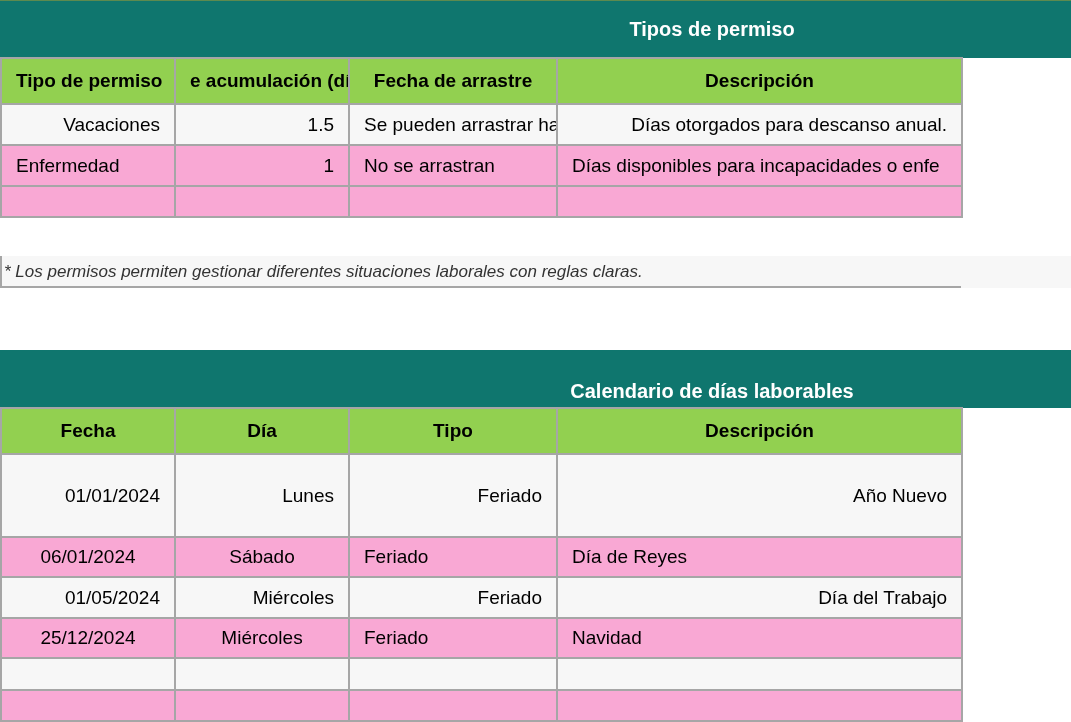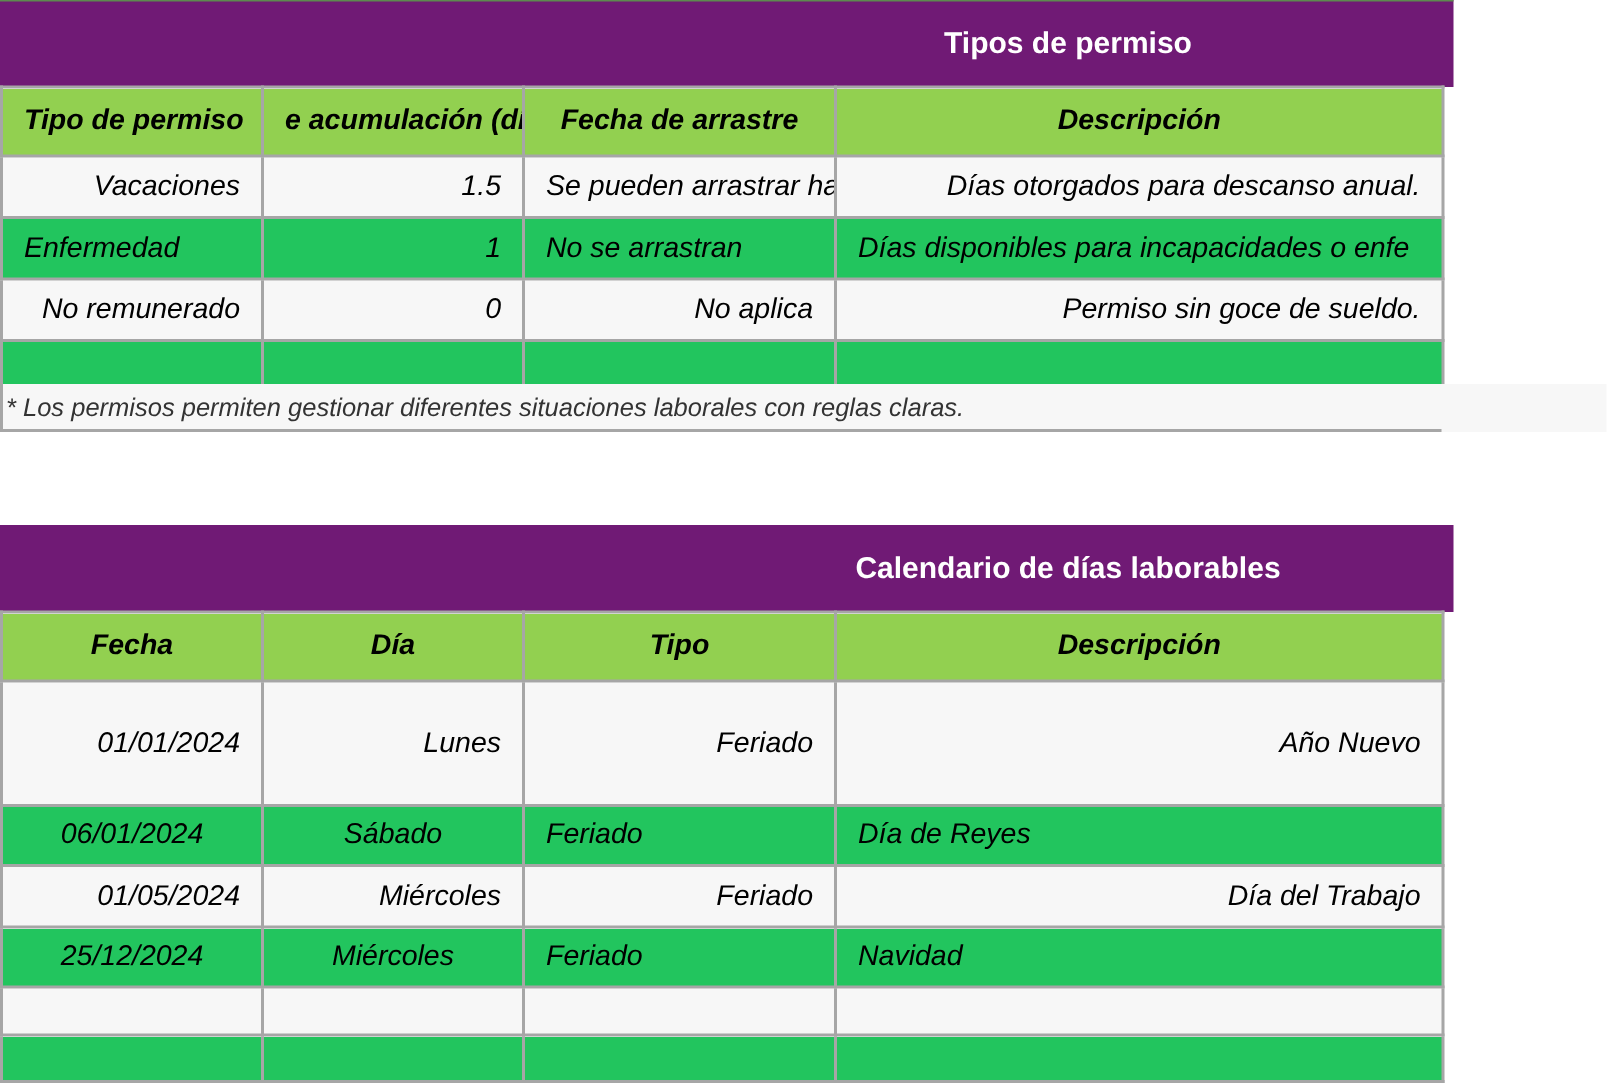--- a/index.html
+++ b/index.html
@@ -2,36 +2,36 @@
 <html><head>
   <meta charset="utf-8">
   <style>
     html, body { margin: 0; padding: 0; background: #ffffff; }
     body {
       width: 1071px; height: 722px; position: relative; overflow: hidden;
       font-family: "Liberation Sans", "DejaVu Sans", sans-serif;
       color: #000;
     }
     .banner {
-      position: absolute; left: 0; width: 969px; height: 57px;
-      background: #701a75; border-top: 1px solid #5d8a4f;
+      position: absolute; left: 0; width: 1071px; height: 57px;
+      background: #0f766e; border-top: 1px solid #5d8a4f;
     }
     .banner .title {
       position: absolute; top: 0; height: 57px; line-height: 57px;
       left: 712px; transform: translateX(-50%);
       white-space: nowrap; color: #ffffff; font-weight: bold; font-size: 20px;
     }
     .grid { position: absolute; left: 0; border-collapse: collapse; table-layout: fixed; }
     .grid td, .grid th {
       border: 2px solid #a6a6a6; padding: 0 14px; overflow: hidden;
-      white-space: nowrap; font-size: 19px; box-sizing: border-box; font-style: italic;
+      white-space: nowrap; font-size: 19px; box-sizing: border-box;
     }
     .grid th { background: #92d050; font-weight: bold; text-align: center; height: 46px; }
     .grid tr.odd td { background: #f7f7f7; text-align: right; }
-    .grid tr.even td { background: #22c55e; margin-left: 24px; }
+    .grid tr.even td { background: #f9a8d4; margin-left: 24px; }
     .num { text-align: right; }
     .ctr { text-align: center; }
     .th-clip { text-align: center; }
     .note {
       position: absolute; left: 0; top: 256px; width: 1071px; height: 32px;
       background: #f7f7f7;
     }
     .note .txt {
       position: absolute; left: 4px; top: 0; line-height: 32px;
       font-style: italic; font-size: 17px; color: #333;
@@ -66,43 +66,37 @@
     <td class="num">1.5</td>
     <td>Se pueden arrastrar ha</td>
     <td>Días otorgados para descanso anual.</td>
   </tr>
   <tr class="even" style="height:41px">
     <td>Enfermedad</td>
     <td class="num">1</td>
     <td>No se arrastran</td>
     <td>Días disponibles para incapacidades o enfe</td>
   </tr>
-  <tr class="odd" style="height:41px">
-    <td>No remunerado</td>
-    <td class="num">0</td>
-    <td>No aplica</td>
-    <td>Permiso sin goce de sueldo.</td>
-  </tr>
   <tr class="even" style="height:31px">
     <td></td>
     <td class="num"></td>
     <td></td>
     <td></td>
   </tr>
 </tbody>
   </table>
 
 <div class="note">
   <div class="left-border"></div>
   <span class="txt">* Los permisos permiten gestionar diferentes situaciones laborales con reglas claras.</span>
   <div class="bottom-border"></div>
 </div>
 
 <div class="banner" style="top:350px; height:58px; border-top:none;">
-  <span class="title" style="height:58px; line-height:58px;">Calendario de días laborables</span>
+  <span class="title" style="height:58px; line-height:58px;margin-top:12px;">Calendario de días laborables</span>
 </div>
 
 <table class="grid" style="top:407px; width:961px;">
   <colgroup>
     <col style="width:174px">
       <col style="width:174px">
       <col style="width:208px">
       <col style="width:405px">
   </colgroup>
   <tbody>

